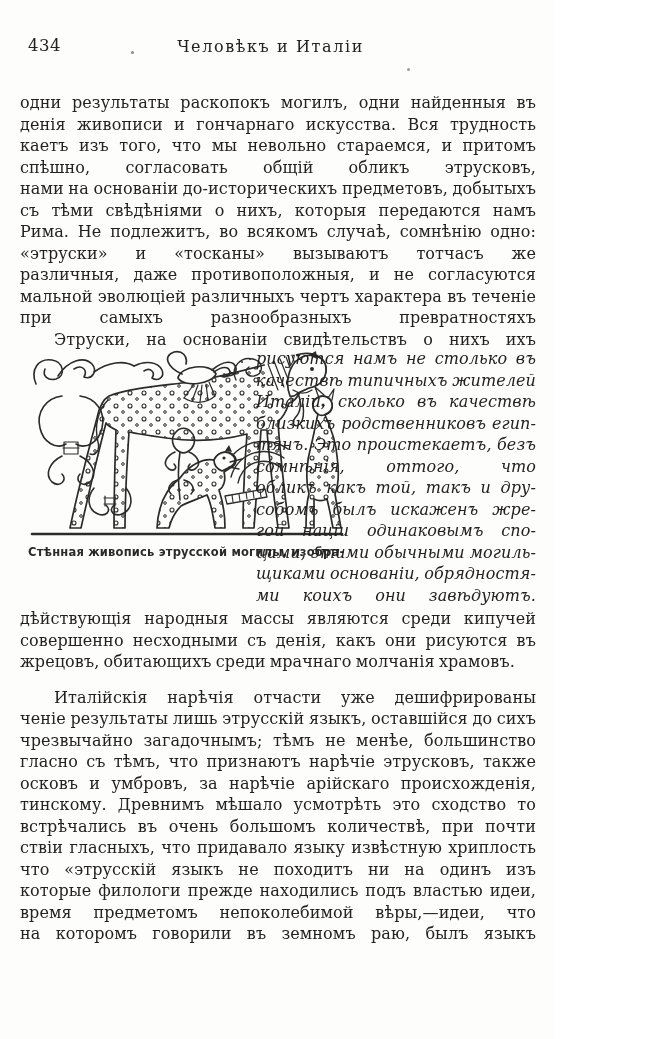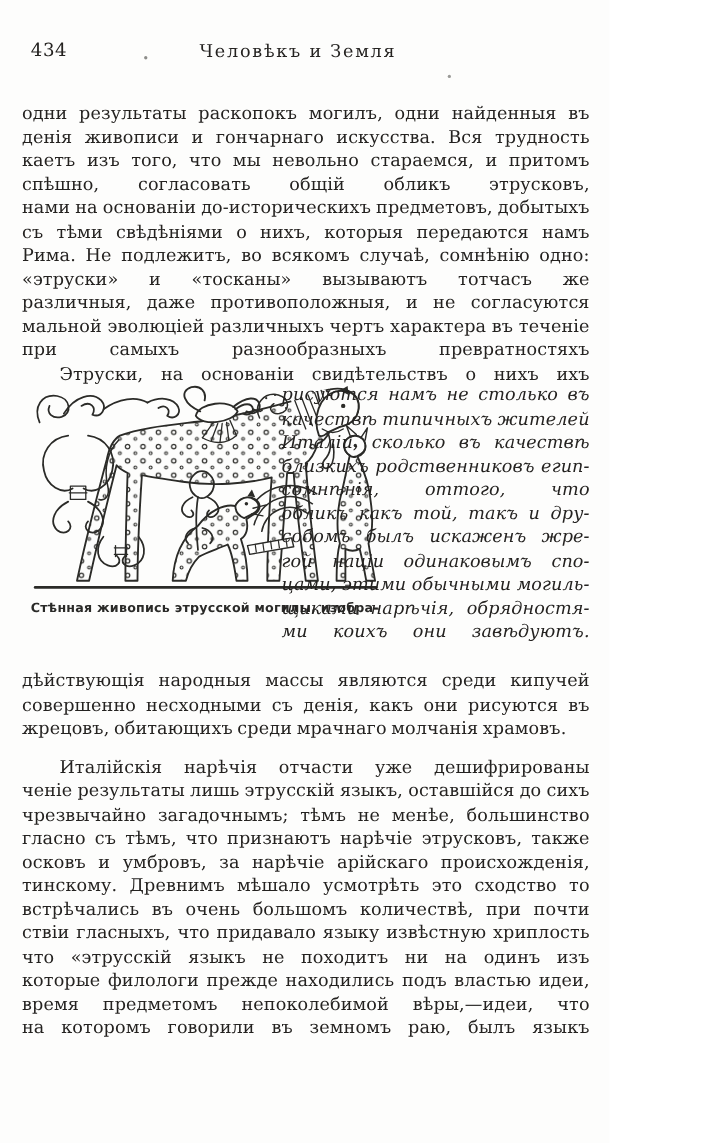--- a/index.html
+++ b/index.html
@@ -43,21 +43,21 @@
 <body>
 
 <div class="page">
 
   <div class="speck s1"></div>
   <div class="speck s2"></div>
   <div class="speck s3"></div>
 
   <div class="running-head">
     <span class="page-num">434</span>
-    <span class="run-title">Человѣкъ и Земля</span>
+    <span class="run-title">Человѣкъ и Италіи</span>
   </div>
 
   <div>
 
     <div>
         <div class="line">одни результаты раскопокъ могилъ, одни найденныя въ могилахъ произве-</div>
         <div class="line">денія живописи и гончарнаго искусства. Вся трудность именно и происте-</div>
         <div class="line">каетъ изъ того, что мы невольно стараемся, и притомъ совершенно безу-</div>
         <div class="line">спѣшно, согласовать общій обликъ этрусковъ, вырисовывающійся передъ</div>
         <div class="line">нами на основаніи до-историческихъ предметовъ, добытыхъ археологами,</div>
@@ -165,26 +165,27 @@
         </svg>
         <figcaption class="fig-caption">
           <div>Стѣнная живопись этрусской могилы, изобра-</div>
         </figcaption>
       </figure>
       <div class="rightcol">
           <div class="line">рисуются намъ не столько въ</div>
           <div class="line">качествѣ типичныхъ жителей</div>
           <div class="line">Италіи, сколько въ качествѣ</div>
           <div class="line">близкихъ родственниковъ егип-</div>
+          <div class="line">тянъ. Это проистекаетъ, безъ</div>
           <div class="line">сомнѣнія, оттого, что истинный</div>
           <div class="line">обликъ какъ той, такъ и дру-</div>
           <div class="line">собомъ былъ искаженъ жре-</div>
           <div class="line">гой націи одинаковымъ спо-</div>
           <div class="line">цами, этими обычными могиль-</div>
-          <div class="line">щиками нарѣчія, обрядностя-</div>
+          <div class="line">щиками основаніи, обрядностя-</div>
           <div class="line">ми коихъ они завѣдуютъ. Живыя,</div>
         </div>
     </div>
 
     <div>
         <div class="line">дѣйствующія народныя массы являются среди кипучей жизни городовъ</div>
         <div class="line">совершенно несходными съ денія, какъ они рисуются въ воображеніи</div>
         <div class="line endline">жрецовъ, обитающихъ среди мрачнаго молчанія храмовъ.</div>
       </div>
 

